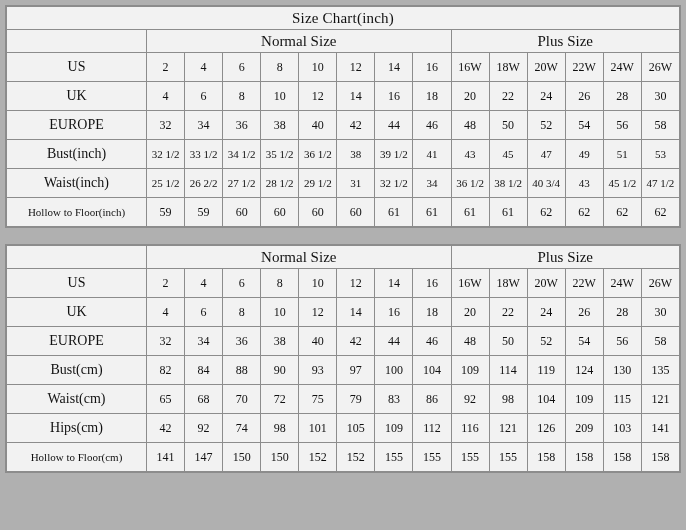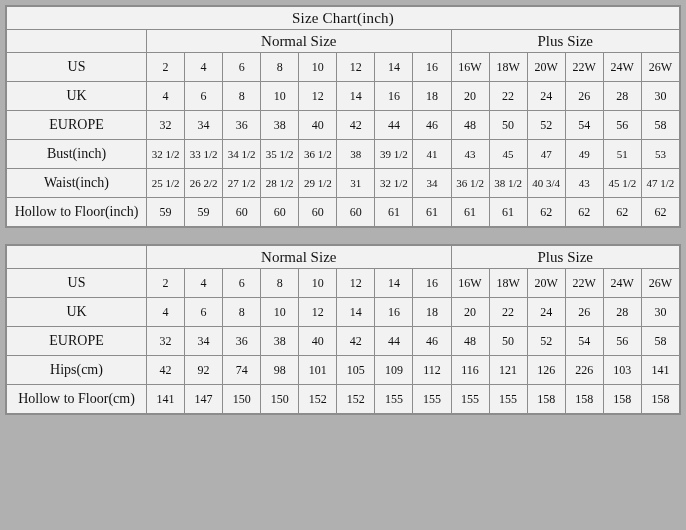--- a/index.html
+++ b/index.html
@@ -47,21 +47,21 @@
   .group-cell {
     font-size: 15px;
     height: 22px;
   }
   .rowlabel {
     font-size: 14px;
     height: 28px;
     white-space: nowrap;
   }
   .rowlabel-small {
-    font-size: 14px;
+    font-size: 11px;
   }
   .val {
     font-size: 12px;
     height: 28px;
     white-space: nowrap;
   }
   .val-sm {
     font-size: 11px;
   }
   .blank {
@@ -262,36 +262,70 @@
           <td class="val">44</td>
           <td class="val">46</td>
           <td class="val">48</td>
           <td class="val">50</td>
           <td class="val">52</td>
           <td class="val">54</td>
           <td class="val">56</td>
           <td class="val">58</td>
         </tr>
 
-
+        <tr>
+          <td class="rowlabel">Bust(cm)</td>
+          <td class="val">82</td>
+          <td class="val">84</td>
+          <td class="val">88</td>
+          <td class="val">90</td>
+          <td class="val">93</td>
+          <td class="val">97</td>
+          <td class="val">100</td>
+          <td class="val">104</td>
+          <td class="val">109</td>
+          <td class="val">114</td>
+          <td class="val">119</td>
+          <td class="val">124</td>
+          <td class="val">130</td>
+          <td class="val">135</td>
+        </tr>
+
+        <tr>
+          <td class="rowlabel">Waist(cm)</td>
+          <td class="val">65</td>
+          <td class="val">68</td>
+          <td class="val">70</td>
+          <td class="val">72</td>
+          <td class="val">75</td>
+          <td class="val">79</td>
+          <td class="val">83</td>
+          <td class="val">86</td>
+          <td class="val">92</td>
+          <td class="val">98</td>
+          <td class="val">104</td>
+          <td class="val">109</td>
+          <td class="val">115</td>
+          <td class="val">121</td>
+        </tr>
 
         <tr>
           <td class="rowlabel">Hips(cm)</td>
           <td class="val">42</td>
           <td class="val">92</td>
           <td class="val">74</td>
           <td class="val">98</td>
           <td class="val">101</td>
           <td class="val">105</td>
           <td class="val">109</td>
           <td class="val">112</td>
           <td class="val">116</td>
           <td class="val">121</td>
           <td class="val">126</td>
-          <td class="val">226</td>
+          <td class="val">209</td>
           <td class="val">103</td>
           <td class="val">141</td>
         </tr>
 
         <tr>
           <td class="rowlabel rowlabel-small">Hollow to Floor(cm)</td>
           <td class="val">141</td>
           <td class="val">147</td>
           <td class="val">150</td>
           <td class="val">150</td>

